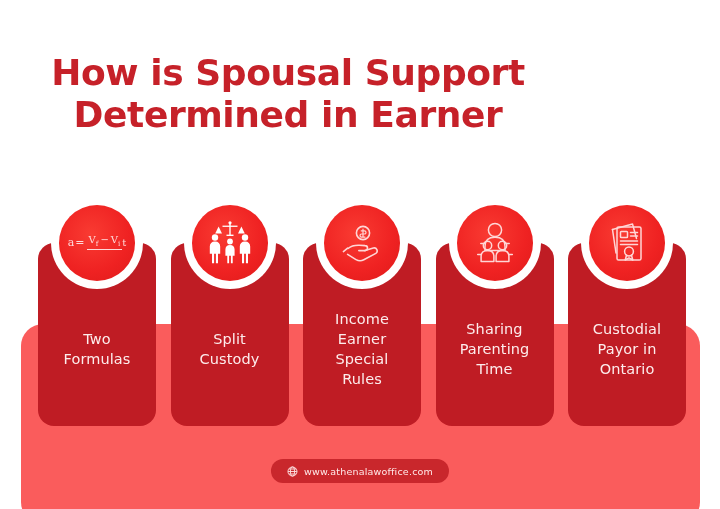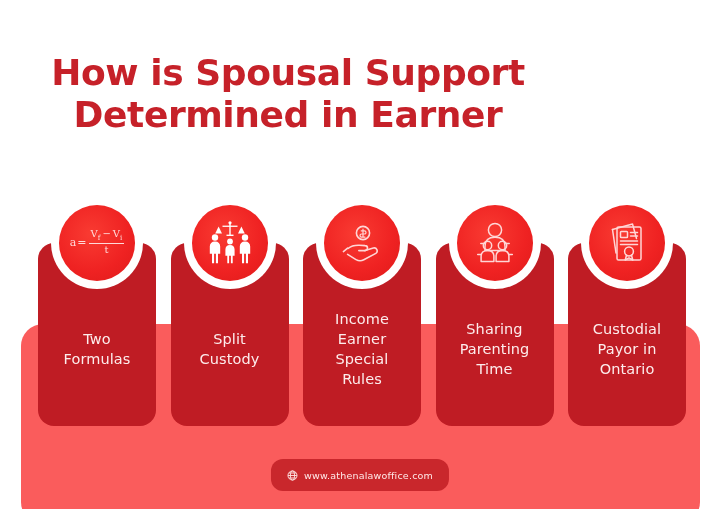--- a/index.html
+++ b/index.html
@@ -118,42 +118,42 @@
     font-family: "DejaVu Serif", serif;
     color: #ffd9d9;
     font-size: 11px;
     display: flex;
     align-items: center;
     gap: 2px;
     transform: translateY(-1px);
   }
   .formula-text .frac {
     display: inline-flex;
-    flex-direction: column;
+    flex-direction: row;
     align-items: center;
     line-height: 1;
   }
   .formula-text .num {
     padding: 0 2px 1px 2px;
     border-bottom: 1px solid #ffd9d9;
     font-size: 10px;
   }
   .formula-text .den {
     padding-top: 1px;
     font-size: 10px;
   }
   .formula-text sub { font-size: 7px; }
 
   
   .url-badge {
     position: absolute;
     left: 50%;
     top: 459px;
     transform: translateX(-50%);
-    height: 32px;
+    height: 24px;
     padding: 0 16px;
     background: #c9272c;
     border-radius: 12px;
     display: flex;
     align-items: center;
     gap: 6px;
   }
   .url-text {
     font-family: "DejaVu Sans", sans-serif;
     font-size: 9.5px;

